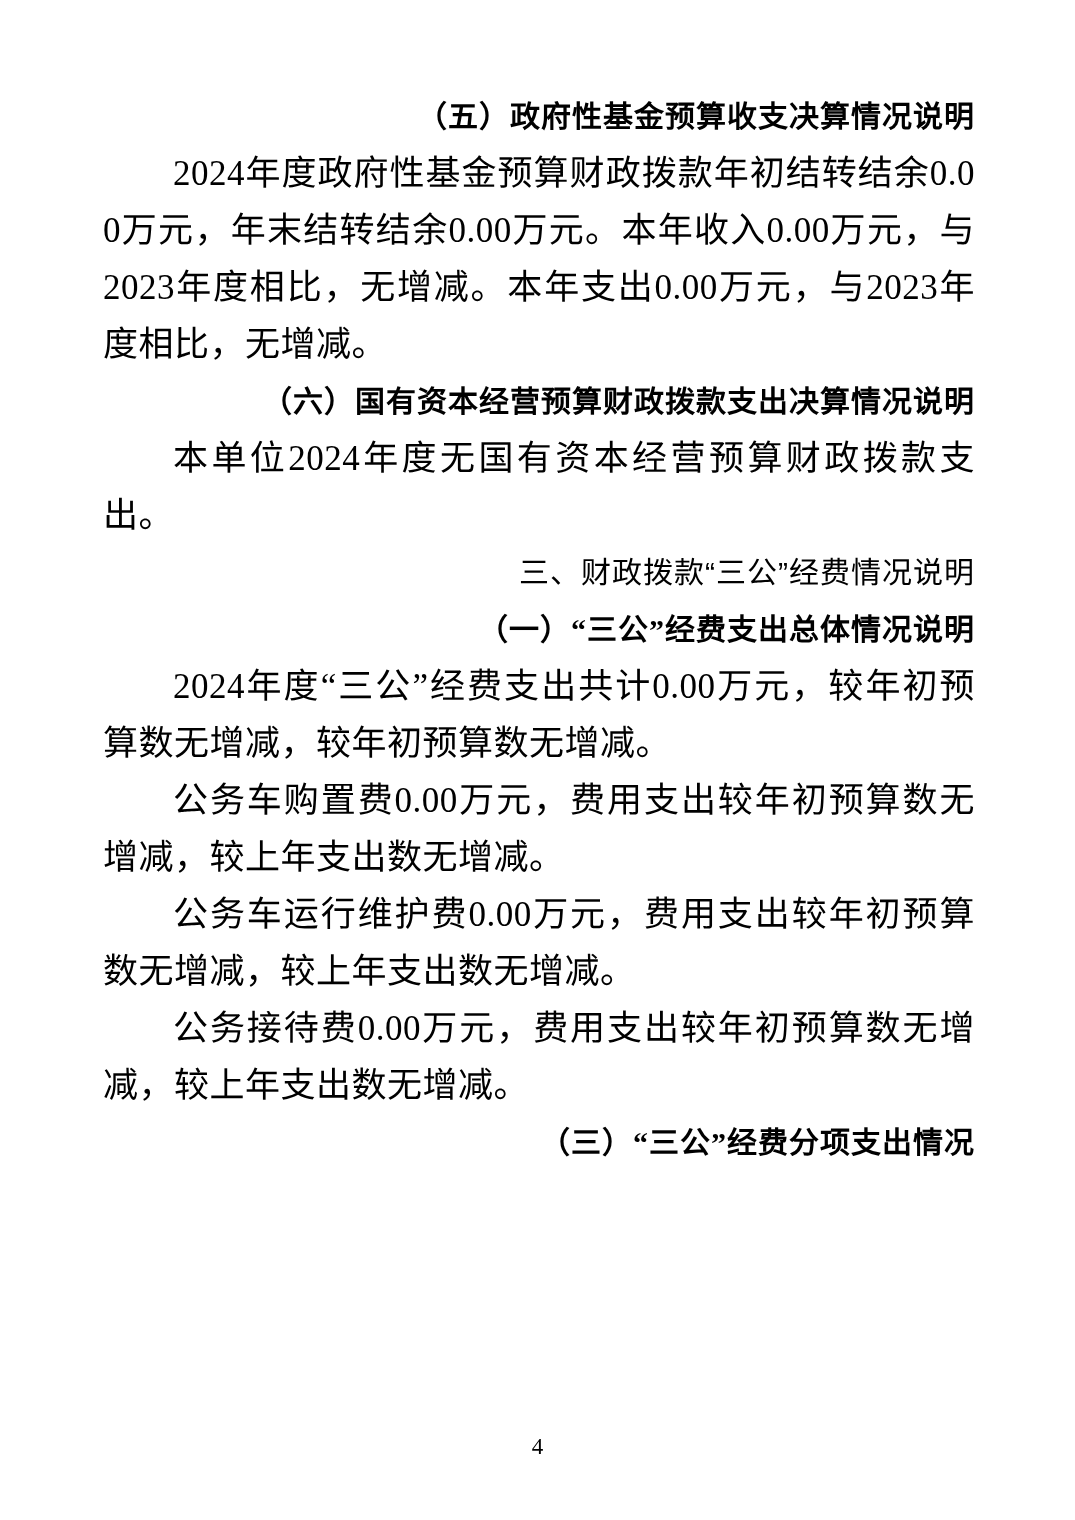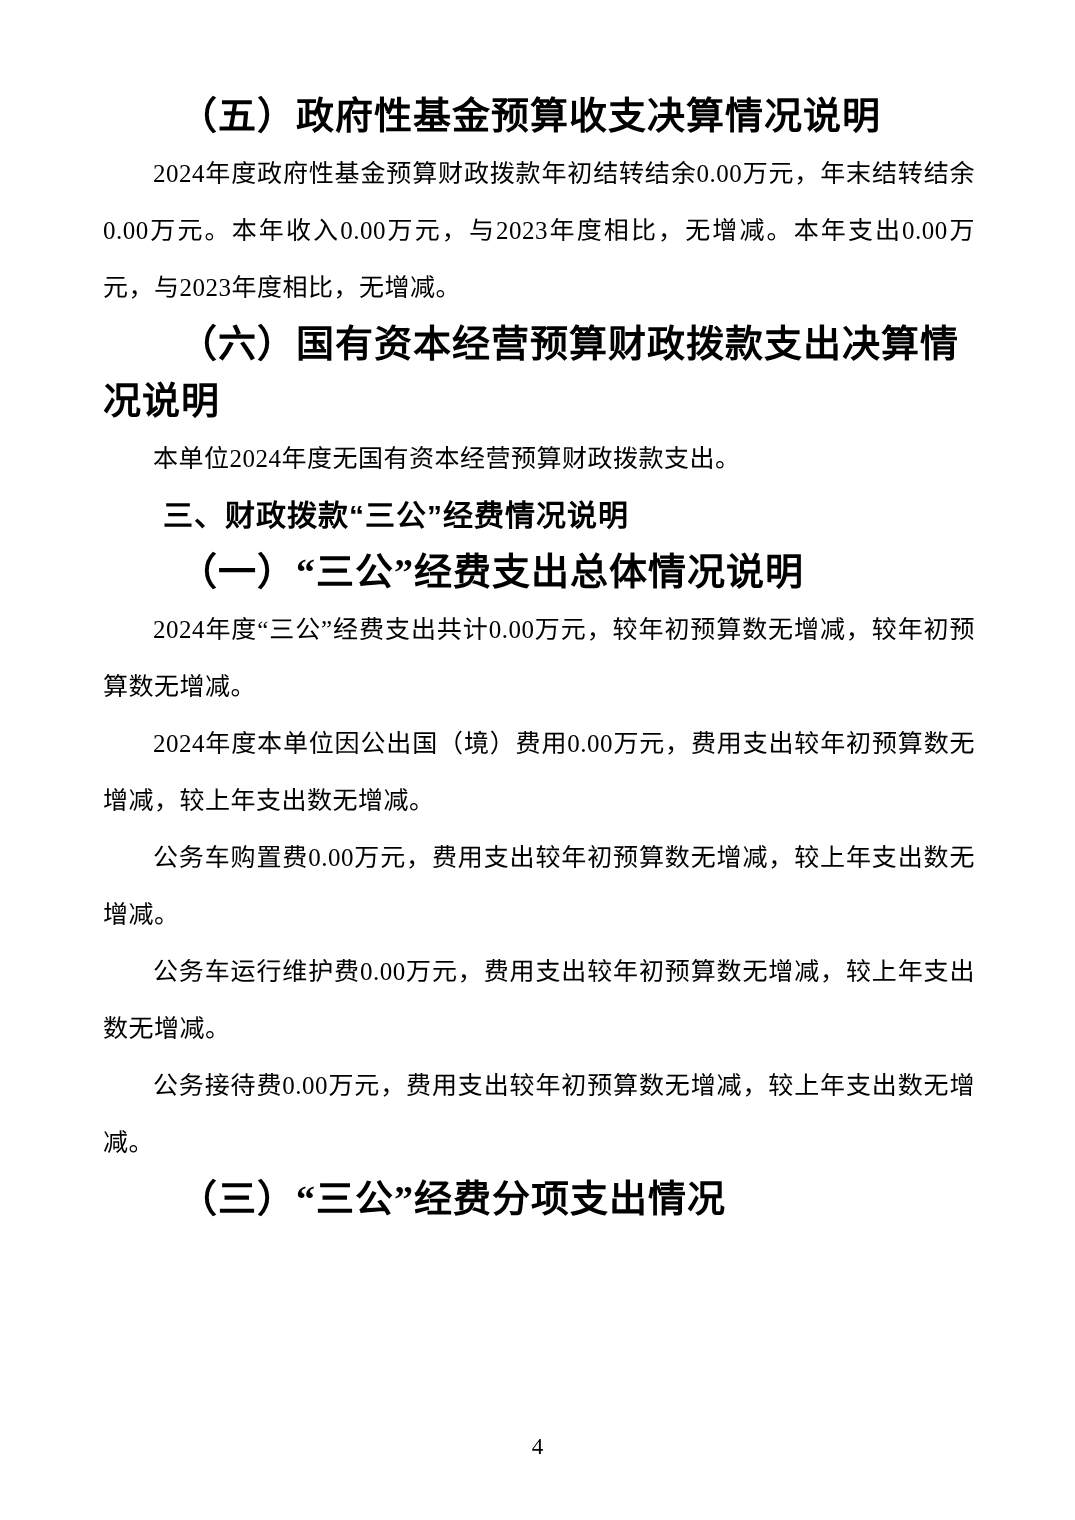--- a/index.html
+++ b/index.html
@@ -18,39 +18,39 @@
   .page {
     box-sizing: border-box;
     width: 1075px;
     height: 1520px;
     padding: 88px 100px 0 103px;
     position: relative;
     background: #ffffff;
   }
   .doc p {
     margin: 0;
-    font-size: 25px;
+    font-size: 35px;
     line-height: 57px;
     text-align: justify;
     text-justify: inter-character;
     text-indent: 2em;
     letter-spacing: 0.5px;
     word-break: break-all;
   }
   .doc p.h1 {
     font-family: "Liberation Sans", "DejaVu Sans", sans-serif;
-    font-weight: bold;
+    font-weight: normal;
     font-size: 30px;
-    text-align: left;
+    text-align: right;
     letter-spacing: 1px;
   }
   .doc p.h2 {
     font-weight: bold;
-    font-size: 38px;
-    text-align: left;
+    font-size: 30px;
+    text-align: right;
     letter-spacing: 1px;
   }
   .page-number {
     position: absolute;
     top: 1432px;
     left: 0;
     width: 1075px;
     text-align: center;
     font-size: 23px;
     line-height: 30px;
@@ -63,20 +63,19 @@
 
 <div class="page">
   <div class="doc">
       <p class="h2">（五）政府性基金预算收支决算情况说明</p>
       <p class="para">2024年度政府性基金预算财政拨款年初结转结余0.00万元，年末结转结余0.00万元。本年收入0.00万元，与2023年度相比，无增减。本年支出0.00万元，与2023年度相比，无增减。</p>
       <p class="h2">（六）国有资本经营预算财政拨款支出决算情况说明</p>
       <p class="para">本单位2024年度无国有资本经营预算财政拨款支出。</p>
       <p class="h1">三、财政拨款“三公”经费情况说明</p>
       <p class="h2">（一）“三公”经费支出总体情况说明</p>
       <p class="para">2024年度“三公”经费支出共计0.00万元，较年初预算数无增减，较年初预算数无增减。</p>
-      <p class="para">2024年度本单位因公出国（境）费用0.00万元，费用支出较年初预算数无增减，较上年支出数无增减。</p>
       <p class="para">公务车购置费0.00万元，费用支出较年初预算数无增减，较上年支出数无增减。</p>
       <p class="para">公务车运行维护费0.00万元，费用支出较年初预算数无增减，较上年支出数无增减。</p>
       <p class="para">公务接待费0.00万元，费用支出较年初预算数无增减，较上年支出数无增减。</p>
       <p class="h2">（三）“三公”经费分项支出情况</p>
     </div>
   <div class="page-number">4</div>
 </div>
 
 </body></html>

